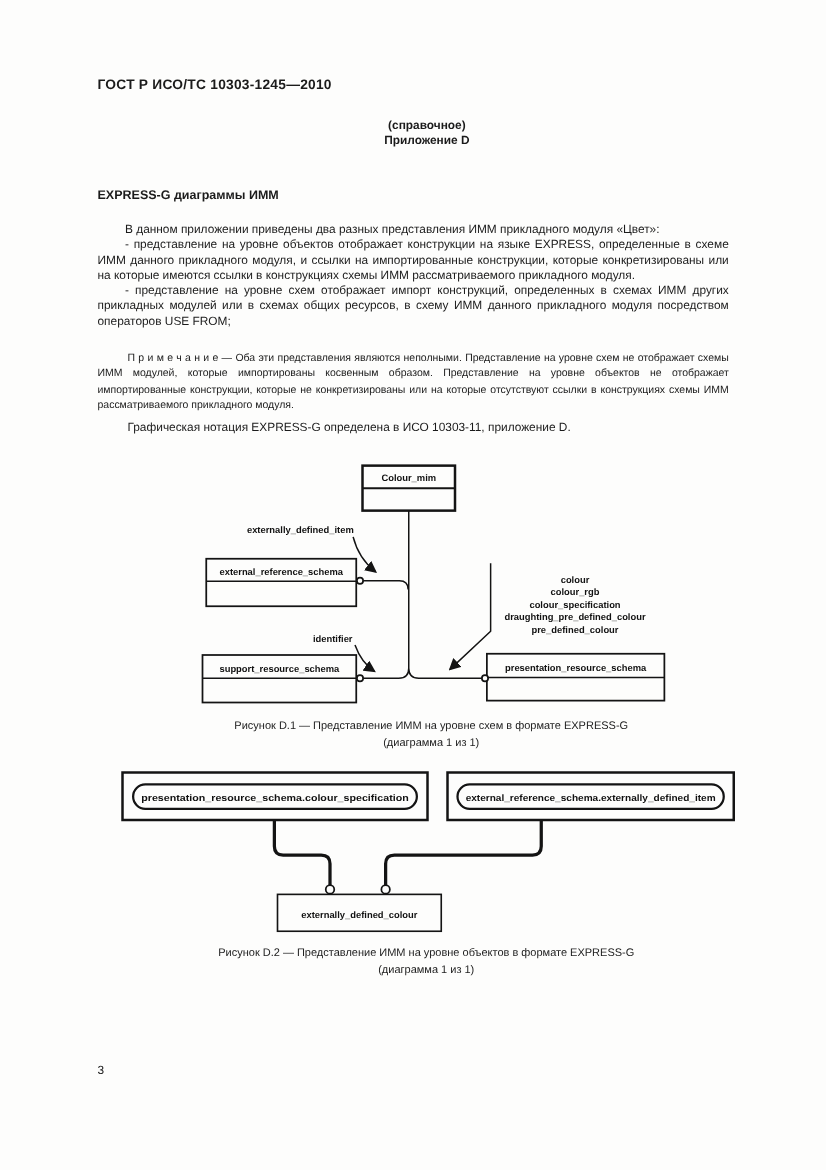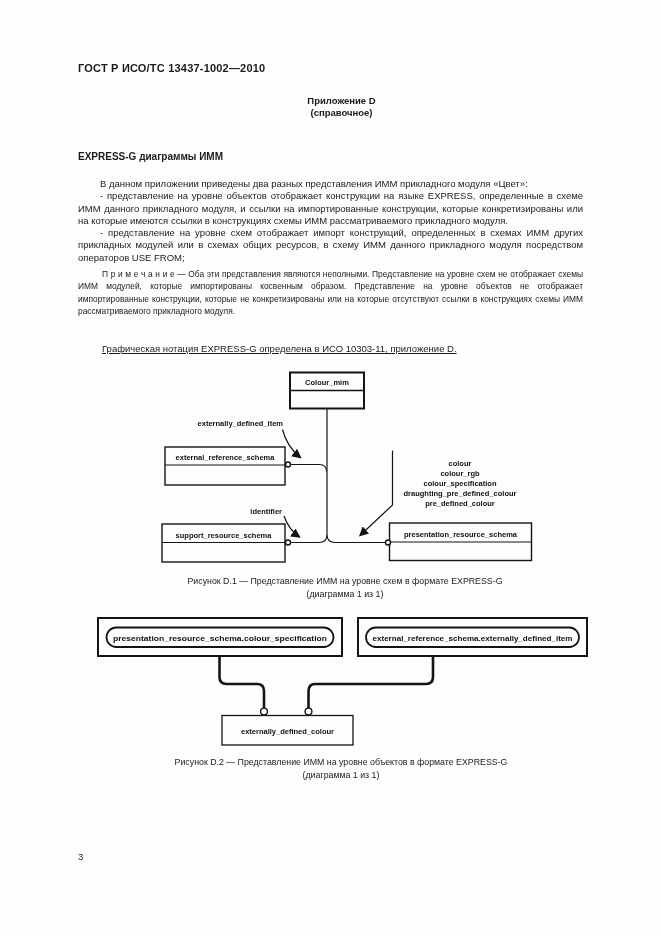--- a/index.html
+++ b/index.html
@@ -19,22 +19,22 @@
   }
   .main-title{
     position:absolute;left:78px;top:151px;width:527px;text-align:left;
     font-size:10px;font-weight:bold;
   }
   .body-text{
     position:absolute;left:78px;top:178px;width:505px;
     font-size:9.5px;line-height:12.3px;text-align:justify;
   }
   .body-text p{margin:0;text-indent:22px;}
-  .body-text p.note{font-size:8.4px;margin-top:4px;text-indent:24px;}
-  .body-text p.last{margin-top:26px;text-indent:24px;text-decoration:underline;}
+  .body-text p.note{font-size:8.4px;margin-top:16px;text-indent:24px;}
+  .body-text p.last{margin-top:8px;text-indent:24px;}
   .fig-svg{position:absolute;left:0;}
   .fig1{top:368px;}
   .fig2{top:608px;}
   svg text{fill:#111;}
   .node-title{font-family:"Liberation Sans",sans-serif;font-size:7.5px;font-weight:bold;text-anchor:middle;}
   .attr-label{font-family:"Liberation Sans",sans-serif;font-size:7.5px;font-weight:bold;}
   .iface-item{font-family:"Liberation Sans",sans-serif;font-size:7.5px;font-weight:bold;text-anchor:middle;}
   .fig-caption{font-family:"Liberation Sans",sans-serif;font-size:8.8px;text-anchor:middle;fill:#222;}
   .box{fill:#fdfdfc;stroke:#141414;}
   .thin{stroke-width:1.4;}
@@ -42,25 +42,25 @@
   .wire{fill:none;stroke:#141414;stroke-width:1.2;}
   .wire-thick{fill:none;stroke:#141414;stroke-width:2.6;}
   .port{fill:#fdfdfc;stroke:#141414;stroke-width:1.4;}
   .page-number{position:absolute;left:78px;top:851px;font-size:9.5px;}
 </style>
 </head>
 <body>
 
 <div class="page">
 
-  <div class="doc-header">ГОСТ Р ИСО/ТС 13437-1002—2010</div>
+  <div class="doc-header">ГОСТ Р ИСО/ТС 10303-1245—2010</div>
 
   <div class="annex-block">
+    <div>(справочное)</div>
     <div>Приложение D</div>
-    <div>(справочное)</div>
   </div>
 
   <div class="main-title">EXPRESS-G диаграммы ИММ</div>
 
   <div class="body-text">
     <p>В данном приложении приведены два разных представления ИММ прикладного модуля «Цвет»:</p>
     <p>- представление на уровне объектов отображает конструкции на языке EXPRESS, определенные в схеме ИММ данного прикладного модуля, и ссылки на импортированные конструкции, которые конкретизированы или на которые имеются ссылки в конструкциях схемы ИММ рассматриваемого прикладного модуля.</p>
     <p>- представление на уровне схем отображает импорт конструкций, определенных в схемах ИММ других прикладных модулей или в схемах общих ресурсов, в схему ИММ данного прикладного модуля посредством операторов USE FROM;</p>
     <p class="note">П р и м е ч а н и е — Оба эти представления являются неполными. Представление на уровне схем не отображает схемы ИММ модулей, которые импортированы косвенным образом. Представление на уровне объектов не отображает импортированные конструкции, которые не конкретизированы или на которые отсутствуют ссылки в конструкциях схемы ИММ рассматриваемого прикладного модуля.</p>
     <p class="last">Графическая нотация EXPRESS-G определена в ИСО 10303-11, приложение D.</p>

